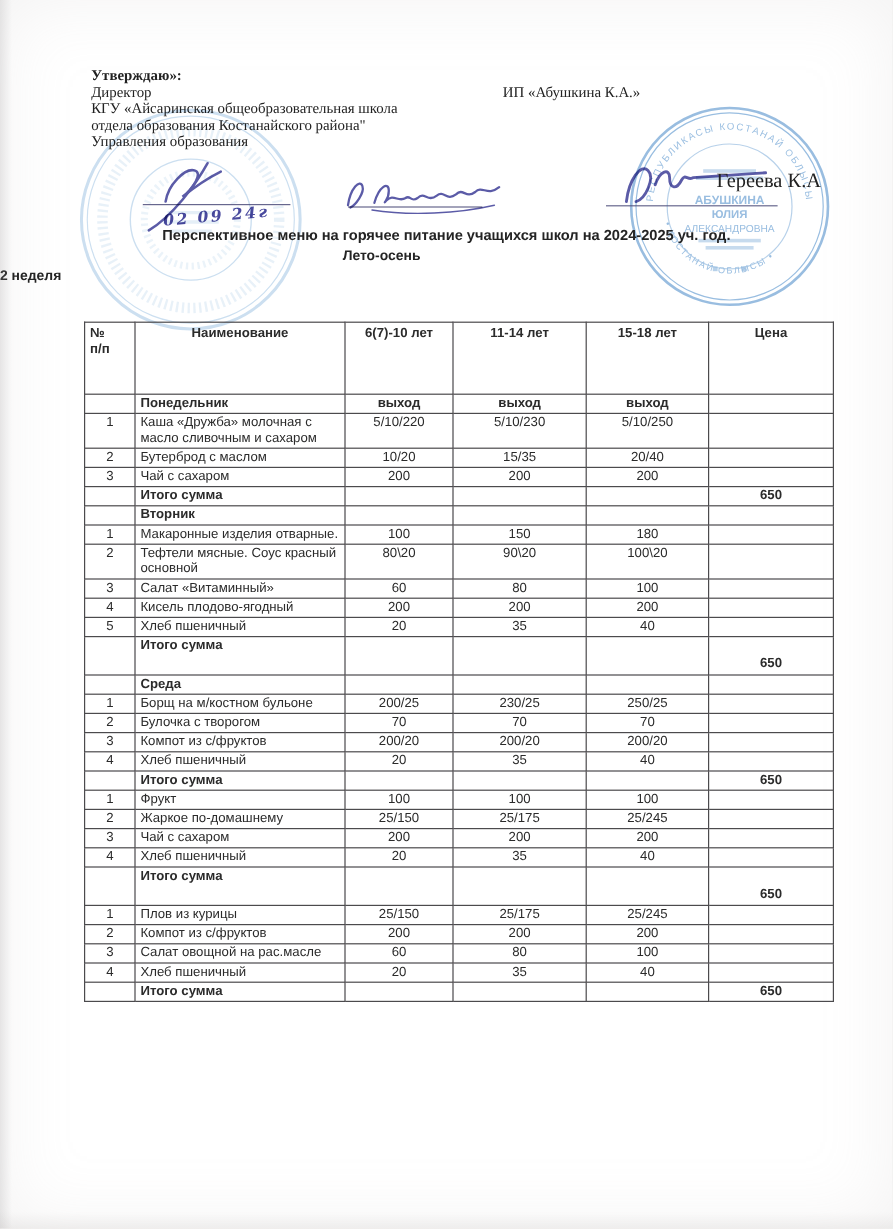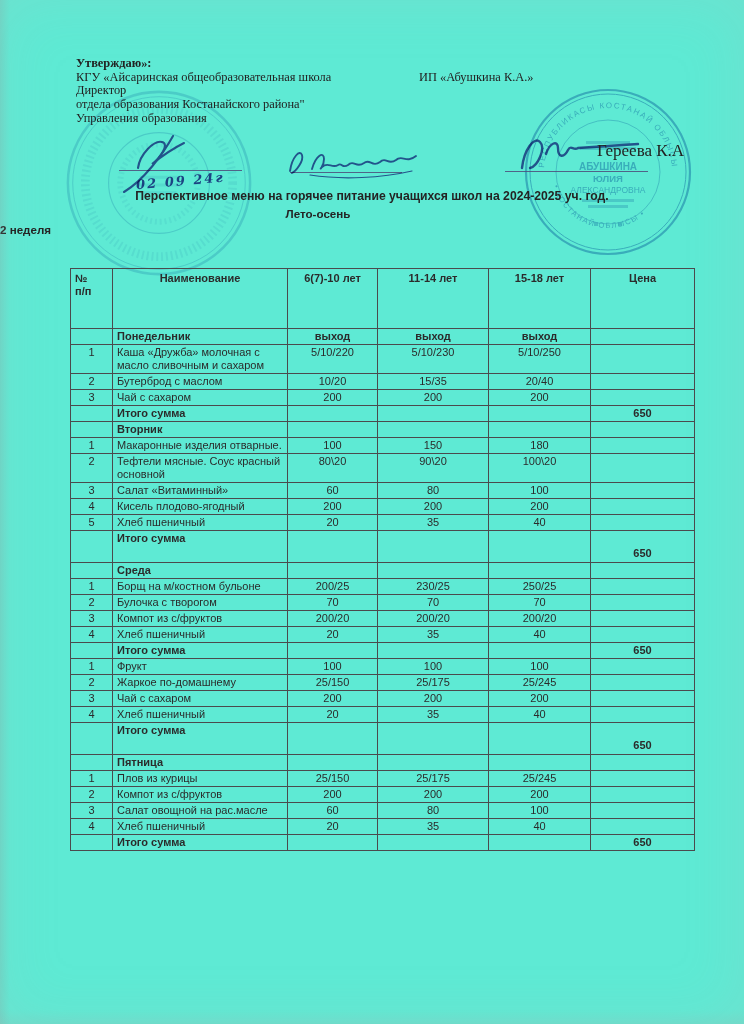--- a/index.html
+++ b/index.html
@@ -1,17 +1,17 @@
 <!DOCTYPE html>
 <html><head>
 <meta charset="utf-8">
 <style>
   html,body{margin:0;padding:0;}
   body{width:744px;height:1024px;background:#e8e6e4;font-family:"Liberation Serif",serif;}
-  .page{position:relative;width:744px;height:1024px;background:#5eead4;overflow:hidden;
+  .page{position:relative;width:744px;height:1024px;background:#ffffff;overflow:hidden;
         box-shadow:inset 0 0 60px rgba(190,185,182,.18);}
   .page::before{content:"";position:absolute;left:0;top:0;bottom:0;width:10px;
         background:linear-gradient(to right,rgba(150,148,150,.20),rgba(150,148,150,0));z-index:5;}
   .page::after{content:"";position:absolute;left:0;right:0;bottom:0;height:14px;
         background:linear-gradient(to top,rgba(170,165,162,.14),rgba(170,165,162,0));z-index:5;}
 
   
   .approval-left{position:absolute;left:76px;top:57px;width:340px;
         font-size:12.4px;line-height:13.7px;color:#222;}
   .approval-left .line:first-child{font-weight:bold;}
@@ -56,22 +56,22 @@
   .menu-table tr.total td.c-price,.menu-table tr.total2 td.c-price{font-weight:bold;}
   .menu-table tr.total2 td.c-price{vertical-align:bottom;padding-bottom:2px;}
 </style>
 </head>
 <body>
 
 <div class="page">
 
   <div class="approval-left">
     <div class="line">Утверждаю»:</div>
+    <div class="line">Директор</div>
     <div class="line">КГУ  «Айсаринская общеобразовательная школа</div>
-    <div class="line">Директор</div>
     <div class="line">отдела образования Костанайского района"</div>
     <div class="line">Управления образования</div>
   </div>
   <div class="company">ИП «Абушкина К.А.»</div>
 
   <svg class="stamp stamp-left" width="190" height="190" viewBox="0 0 196 196">
     <g fill="none" stroke="#8db8de">
       <circle cx="98" cy="98" r="94" stroke-width="2.6"></circle>
       <circle cx="98" cy="98" r="89" stroke-width="1"></circle>
       <circle cx="98" cy="98" r="76" stroke-width="9" stroke-dasharray="2 3" opacity=".45"></circle>
@@ -339,28 +339,20 @@
           <td class="c-price"></td>
         </tr>
         <tr class="total2">
           <td class="c-num"></td>
           <td class="c-name">Итого сумма</td>
           <td class="c-val"></td>
           <td class="c-val"></td>
           <td class="c-val"></td>
           <td class="c-price">650</td>
         </tr>
-        <tr class="day">
-          <td class="c-num"></td>
-          <td class="c-name">Пятница</td>
-          <td class="c-val"></td>
-          <td class="c-val"></td>
-          <td class="c-val"></td>
-          <td class="c-price"></td>
-        </tr>
         <tr class="item">
           <td class="c-num">1</td>
           <td class="c-name">Плов из курицы</td>
           <td class="c-val">25/150</td>
           <td class="c-val">25/175</td>
           <td class="c-val">25/245</td>
           <td class="c-price"></td>
         </tr>
         <tr class="item">
           <td class="c-num">2</td>

